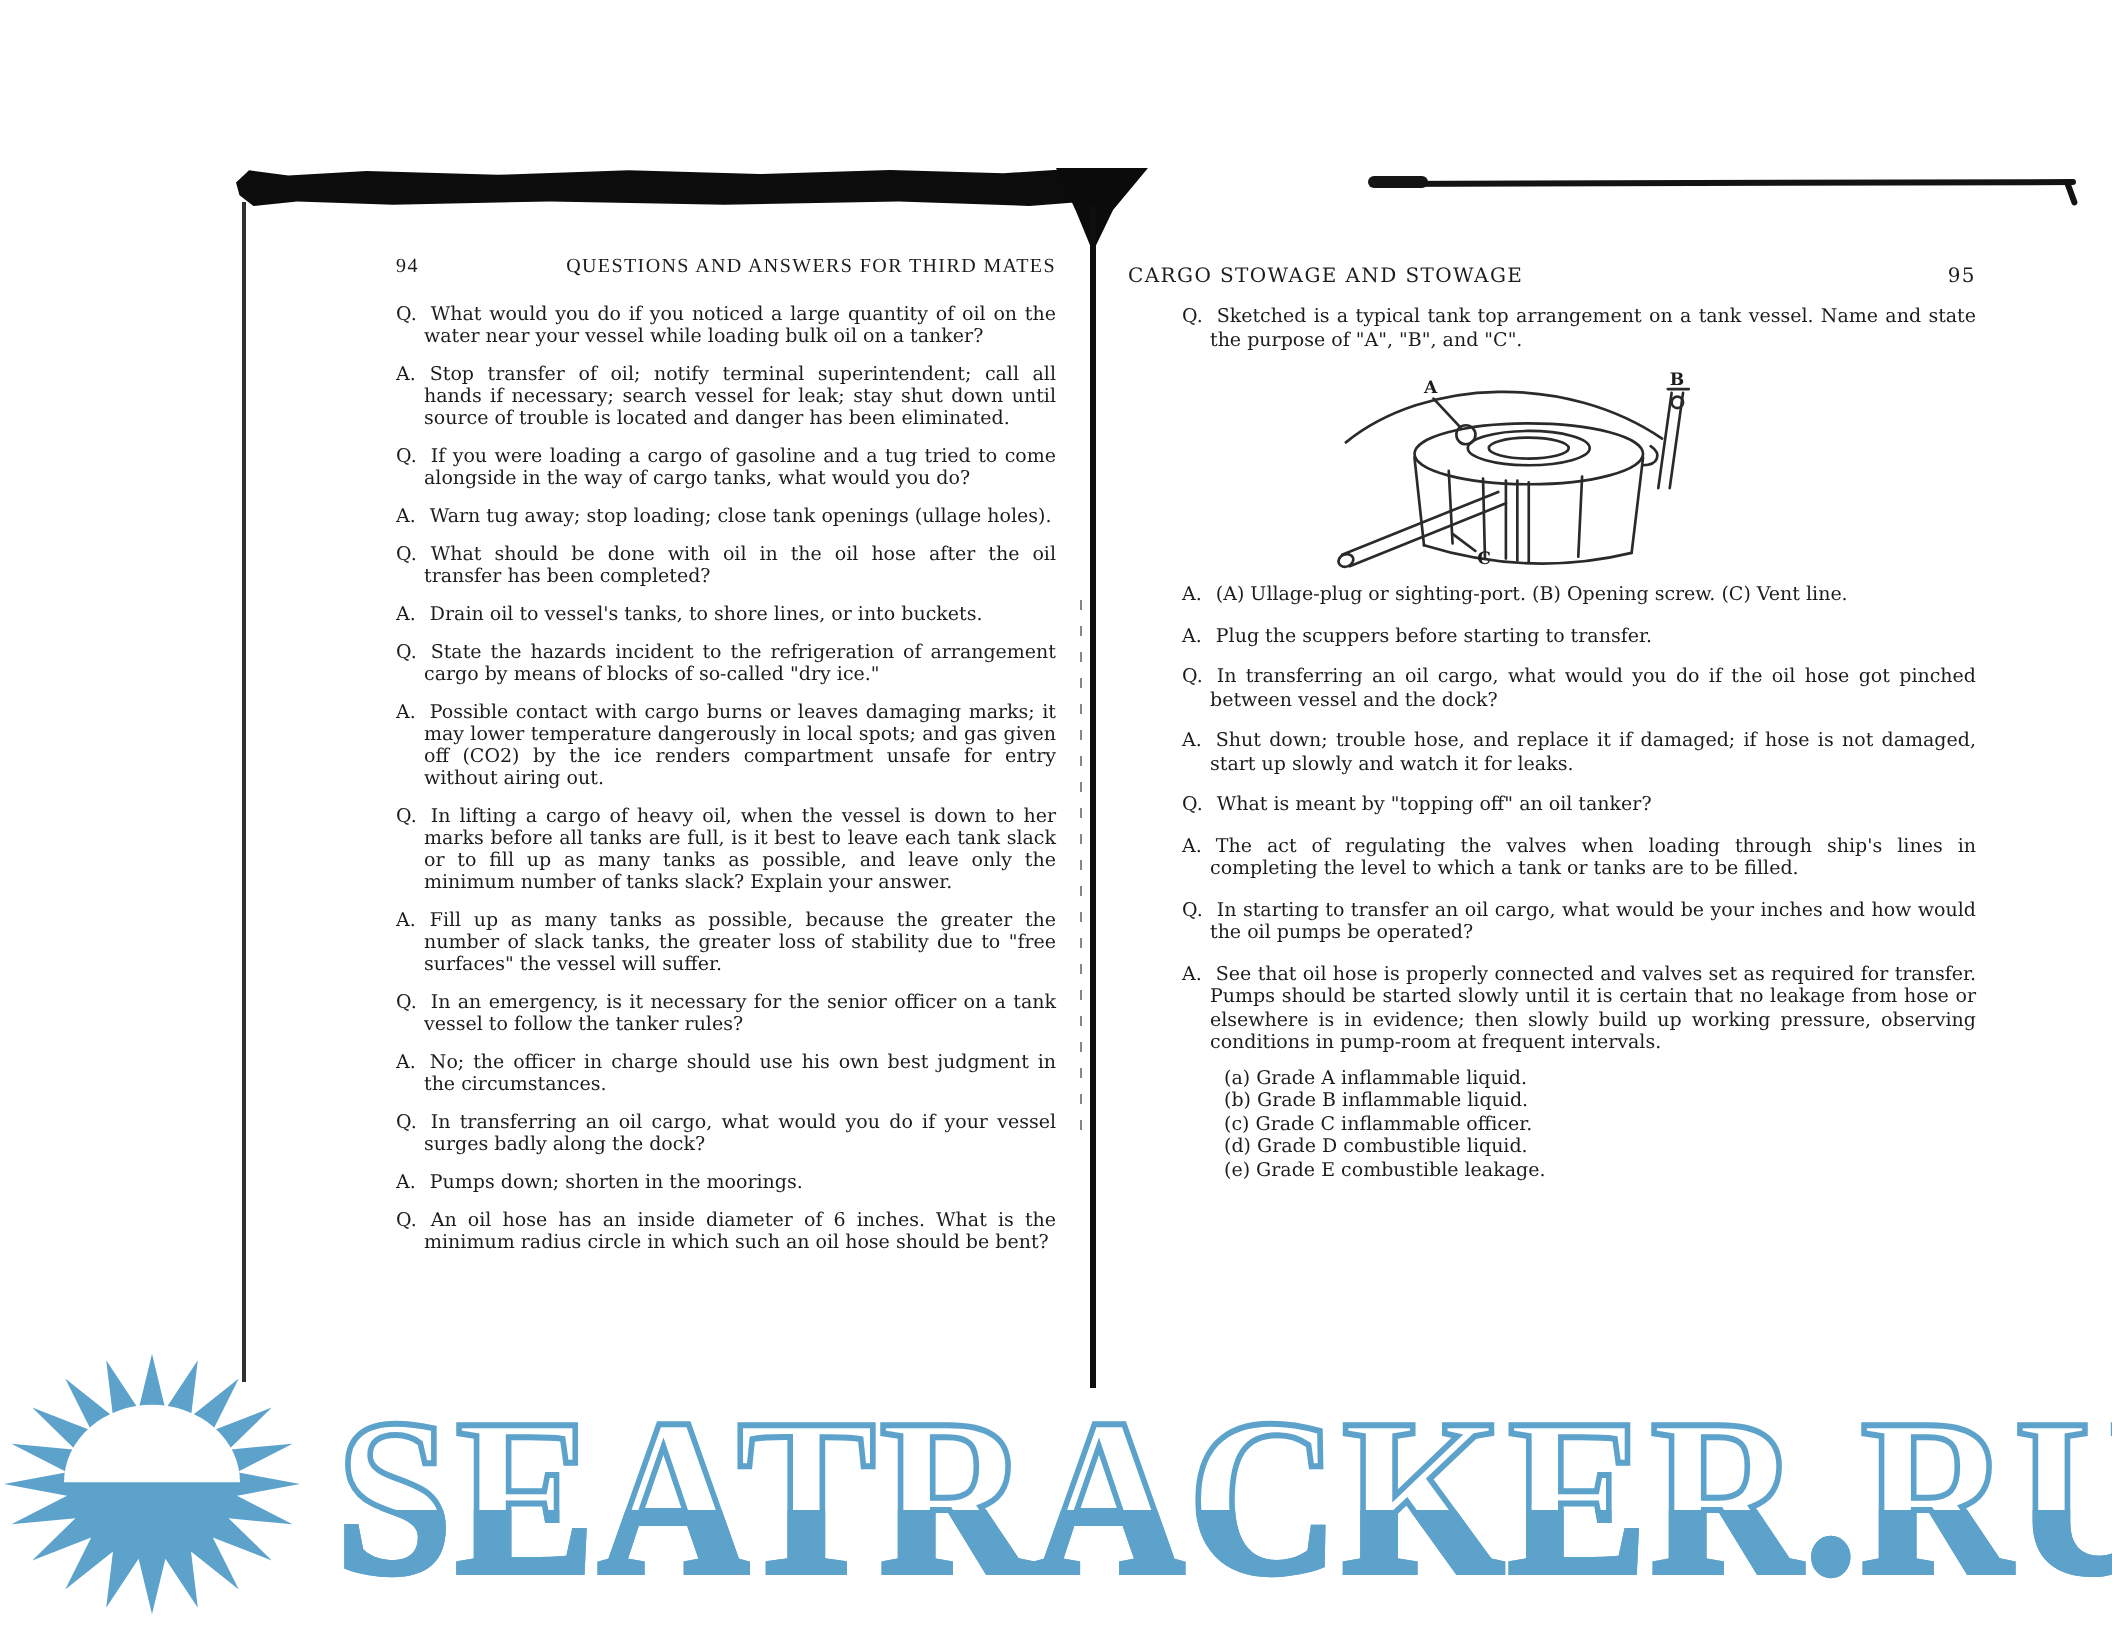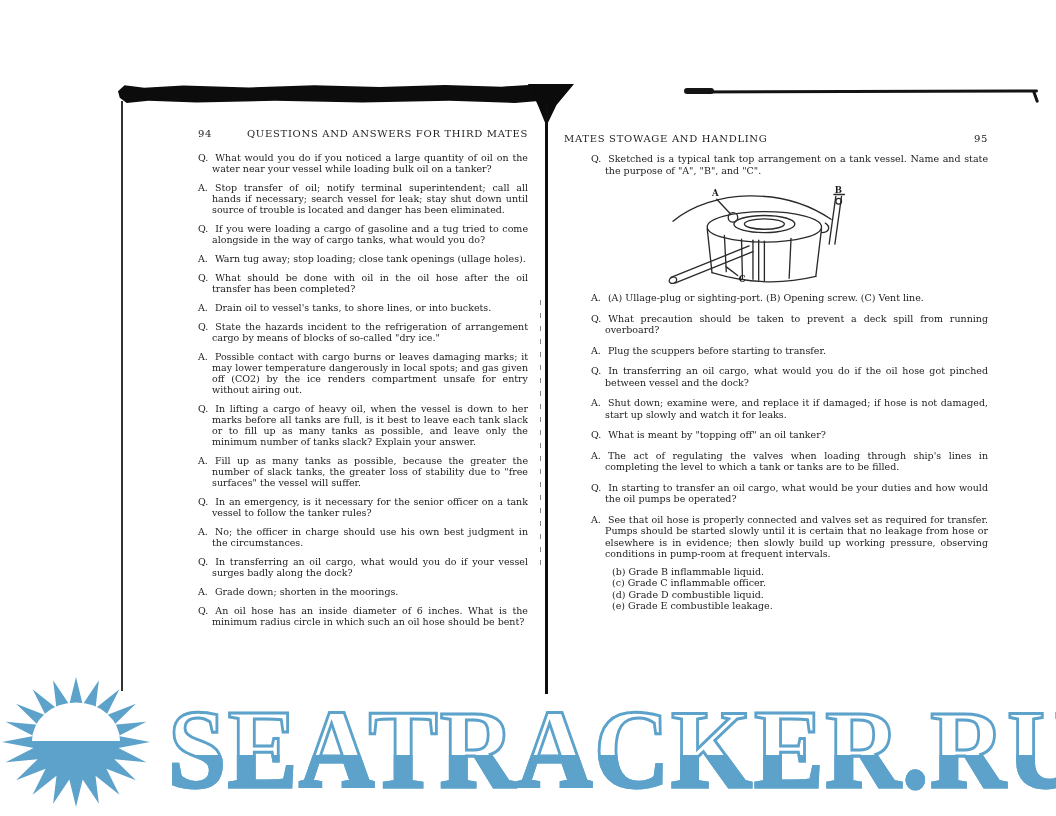--- a/index.html
+++ b/index.html
@@ -21,21 +21,21 @@
   .line-right-hook{position:absolute;left:1034px;top:90px;width:3px;height:13px;background:#131313;transform:rotate(-20deg);border-radius:2px;}
   .edge-left{position:absolute;left:121px;top:101px;width:2px;height:590px;background:#151515;opacity:.88;}
   .gutter-line{position:absolute;left:545px;top:103px;width:2.5px;height:591px;background:#0e0e0e;}
   .gutter-dashes{position:absolute;left:540px;top:300px;width:1px;height:270px;opacity:.55;
     background:repeating-linear-gradient(to bottom,#222 0 5px,transparent 5px 13px);}
   
   .page{position:absolute;}
   .page-left{left:122px;top:128px;width:424px;}
   .page-right{left:556px;top:133px;width:440px;}
   .page-head{display:flex;justify-content:space-between;font-size:10px;letter-spacing:.7px;}
-  .page-left .page-head{margin-left:76px;width:330px;}
+  .page-left .page-head{margin-left:76px;width:330px;font-family:Liberation Serif, serif;}
   .page-right .page-head{margin-left:8px;width:424px;}
   .page-content{font-size:9.5px;text-align:justify;}
   .page-left .page-content{margin-left:76px;width:330px;margin-top:13px;line-height:11px;}
   .page-right .page-content{margin-left:8px;width:424px;margin-top:9px;line-height:11.5px;}
   .qa{padding-left:14px;text-indent:-14px;}
   .page-left .qa{margin-bottom:8px;}
   .page-right .qa{margin-bottom:9px;margin-left:27px;}
   .qa-label{margin-right:7px;}
   .grades{margin-left:48px;margin-top:-3px;text-align:left;}
   
@@ -97,30 +97,30 @@
         <div class="qa"><span class="qa-label">Q.</span><span class="qa-text">In lifting a cargo of heavy oil, when the vessel is down to her marks before all tanks are full, is it best to leave each tank slack or to fill up as many tanks as possible, and leave only the minimum number of tanks slack? Explain your answer.</span></div>
 
         <div class="qa"><span class="qa-label">A.</span><span class="qa-text">Fill up as many tanks as possible, because the greater the number of slack tanks, the greater loss of stability due to "free surfaces" the vessel will suffer.</span></div>
 
         <div class="qa"><span class="qa-label">Q.</span><span class="qa-text">In an emergency, is it necessary for the senior officer on a tank vessel to follow the tanker rules?</span></div>
 
         <div class="qa"><span class="qa-label">A.</span><span class="qa-text">No; the officer in charge should use his own best judgment in the circumstances.</span></div>
 
         <div class="qa"><span class="qa-label">Q.</span><span class="qa-text">In transferring an oil cargo, what would you do if your vessel surges badly along the dock?</span></div>
 
-        <div class="qa"><span class="qa-label">A.</span><span class="qa-text">Grade down; shorten in the moorings.</span></div>
+        <div class="qa"><span class="qa-label">A.</span><span class="qa-text">Pumps down; shorten in the moorings.</span></div>
 
         <div class="qa"><span class="qa-label">Q.</span><span class="qa-text">An oil hose has an inside diameter of 6 inches. What is the minimum radius circle in which such an oil hose should be bent?</span></div>
 
       </div>
   </div>
 
   <div class="page page-right">
     <div class="page-head">
-      <span>MATES STOWAGE AND HANDLING</span>
+      <span>CARGO STOWAGE AND STOWAGE</span>
       <span>95</span>
     </div>
     <div class="page-content">
       <div class="qa"><span class="qa-label">Q.</span><span class="qa-text">Sketched is a typical tank top arrangement on a tank vessel. Name and state the purpose of "A", "B", and "C".</span></div>
 
       <div class="figure">
         <svg width="240" height="100" viewBox="0 0 240 105">
           <g class="sketch">
 
             <path d="M 16,38 C 58,4 132,2 182,36"></path>
@@ -157,39 +157,39 @@
           <text class="sketch-label" x="57" y="12">A</text>
           <text class="sketch-label" x="186" y="8">B</text>
           <text class="sketch-label" x="85" y="102">C</text>
         </svg>
       </div>
 
       <div>
 
           <div class="qa"><span class="qa-label">A.</span><span class="qa-text">(A) Ullage-plug or sighting-port. (B) Opening screw. (C) Vent line.</span></div>
 
-          <div class="qa"><span class="qa-label">Q.</span><span class="qa-text">What precaution should be taken to prevent a deck spill from running overboard?</span></div>
 
           <div class="qa"><span class="qa-label">A.</span><span class="qa-text">Plug the scuppers before starting to transfer.</span></div>
 
           <div class="qa"><span class="qa-label">Q.</span><span class="qa-text">In transferring an oil cargo, what would you do if the oil hose got pinched between vessel and the dock?</span></div>
 
-          <div class="qa"><span class="qa-label">A.</span><span class="qa-text">Shut down; examine were, and replace it if damaged; if hose is not damaged, start up slowly and watch it for leaks.</span></div>
+          <div class="qa"><span class="qa-label">A.</span><span class="qa-text">Shut down; trouble hose, and replace it if damaged; if hose is not damaged, start up slowly and watch it for leaks.</span></div>
 
           <div class="qa"><span class="qa-label">Q.</span><span class="qa-text">What is meant by "topping off" an oil tanker?</span></div>
 
           <div class="qa"><span class="qa-label">A.</span><span class="qa-text">The act of regulating the valves when loading through ship's lines in completing the level to which a tank or tanks are to be filled.</span></div>
 
-          <div class="qa"><span class="qa-label">Q.</span><span class="qa-text">In starting to transfer an oil cargo, what would be your duties and how would the oil pumps be operated?</span></div>
+          <div class="qa"><span class="qa-label">Q.</span><span class="qa-text">In starting to transfer an oil cargo, what would be your inches and how would the oil pumps be operated?</span></div>
 
           <div class="qa"><span class="qa-label">A.</span><span class="qa-text">See that oil hose is properly connected and valves set as required for transfer. Pumps should be started slowly until it is certain that no leakage from hose or elsewhere is in evidence; then slowly build up working pressure, observing conditions in pump-room at frequent intervals.</span></div>
         </div>
 
       <div class="grades">
 
+          <div class="grade-line">(a) Grade A inflammable liquid.</div>
 
           <div class="grade-line">(b) Grade B inflammable liquid.</div>
 
           <div class="grade-line">(c) Grade C inflammable officer.</div>
 
           <div class="grade-line">(d) Grade D combustible liquid.</div>
 
           <div class="grade-line">(e) Grade E combustible leakage.</div>
         </div>
     </div>

